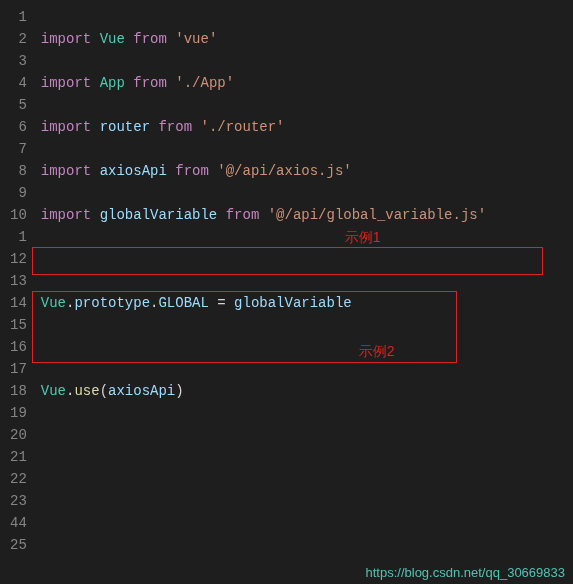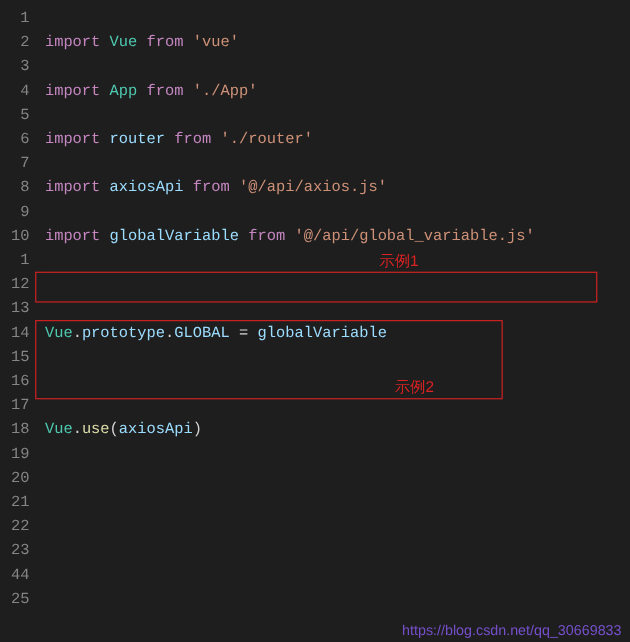--- a/index.html
+++ b/index.html
@@ -55,21 +55,21 @@
     color: #d22;
     font-family: sans-serif;
     font-size: 14px;
   }
   .anno1 { left: 304px; top: 226px; }
   .anno2 { left: 318px; top: 340px; text-align: center; }
   .watermark {
     position: absolute;
     right: 8px;
     bottom: 4px;
-    color: #8b5cf6;
+    color: #5eead4;
     font-size: 13px;
     font-family: sans-serif;
     opacity: 0.8;
     margin-left: 24px;
   }
 </style>
 </head>
 <body>
 
 <div class="editor">

